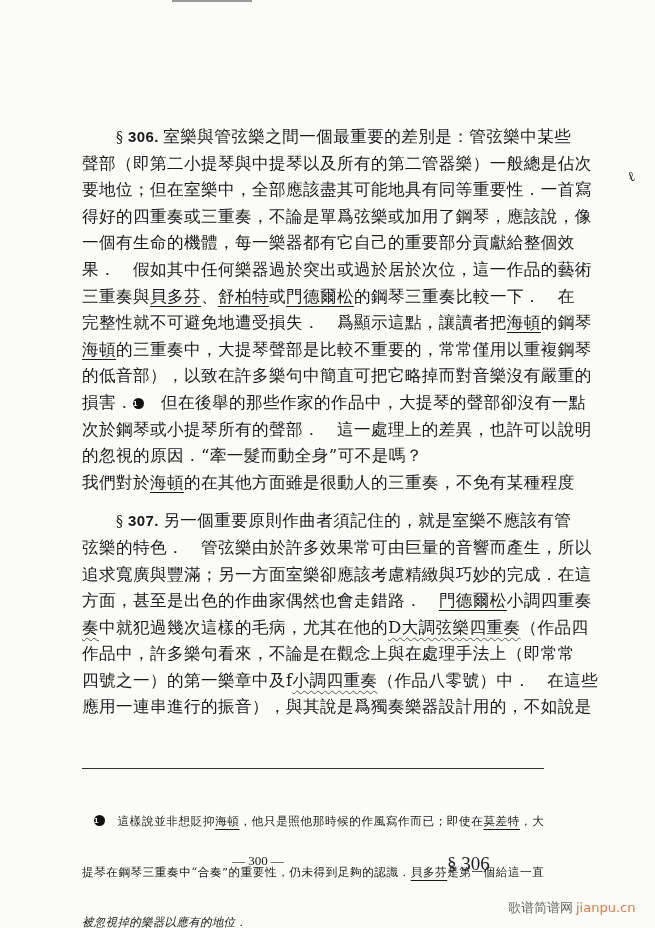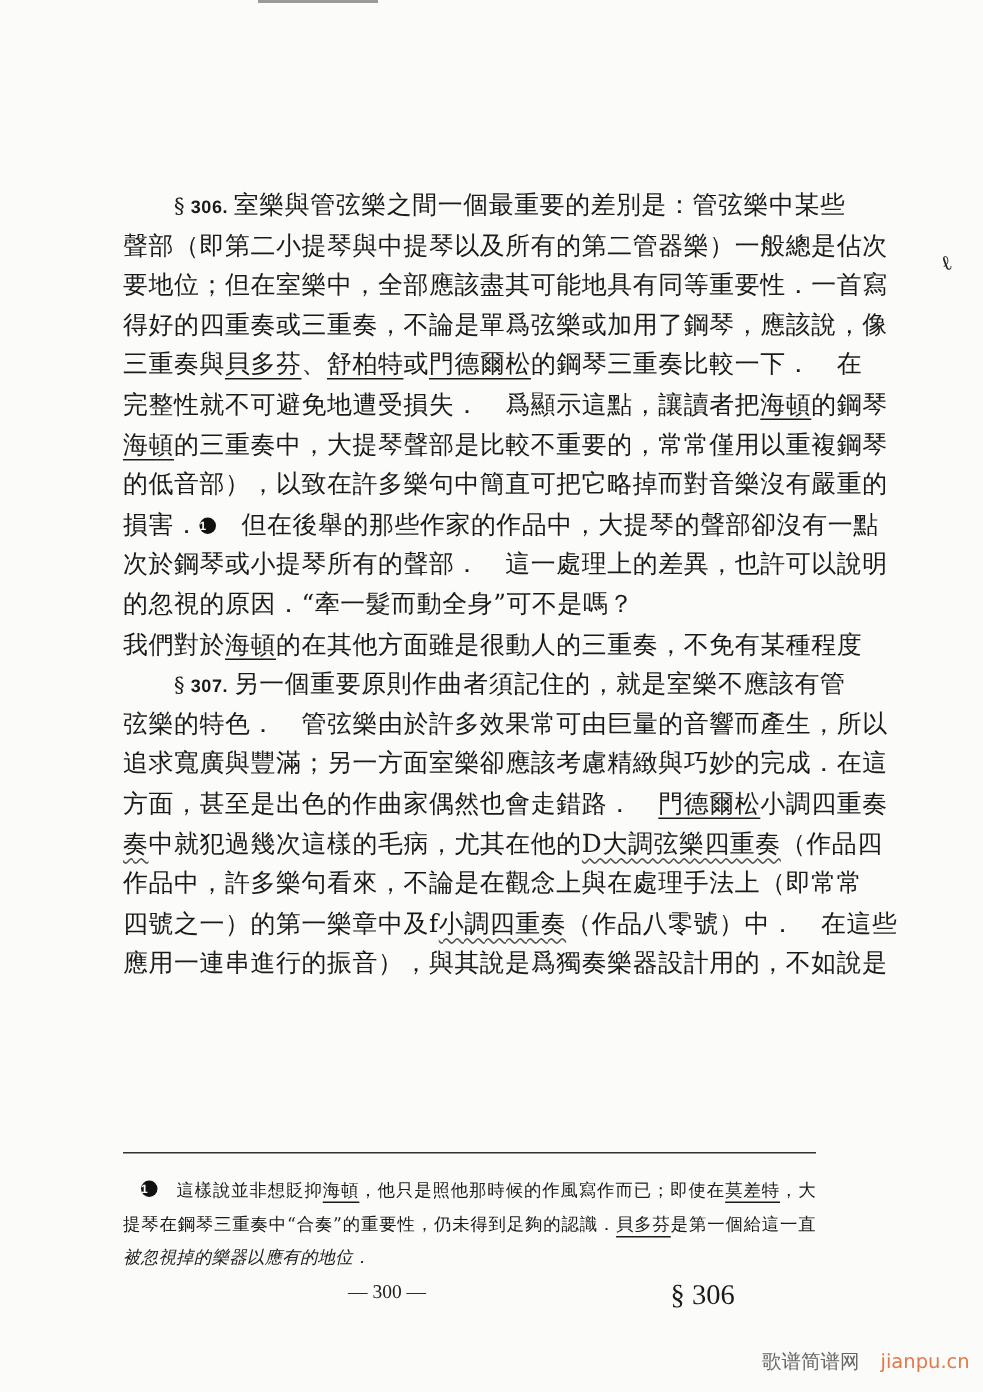--- a/index.html
+++ b/index.html
@@ -21,77 +21,79 @@
     .page {
       position: absolute; left: 82px; top: 124px; width: 480px;
     }
     .line {
       height: 26.6px; line-height: 26.6px;
       font-size: 16.6px; white-space: nowrap; letter-spacing: 0.4px;
       text-align: justify; text-align-last: justify;
     }
     .line.last { text-align-last: left; }
     .indent { padding-left: 34px; }
-    .sec-num { font-family: "Liberation Sans", sans-serif; font-weight: bold; font-size: 12px; }
+    .sec-num { font-family: "Liberation Sans", sans-serif; font-weight: bold; font-size: 15px; }
     .sec-sym { font-size: 14px; }
     .u { text-decoration: underline; text-underline-offset: 4px; text-decoration-thickness: 1px; }
     .uw { text-decoration: underline wavy; text-underline-offset: 4px; text-decoration-thickness: 1px; text-decoration-color: #555; }
     .note-mark {
       display: inline-block; width: 11px; height: 11px; border-radius: 50%;
       background: #111; color: #fff; font-size: 8px; line-height: 11px; text-align: center;
       font-family: "Liberation Sans", sans-serif; font-weight: bold; vertical-align: 2px;
     }
     .rule {
       position: absolute; left: 82px; top: 768px; width: 462px; height: 1px;
       background: #333;
     }
     .footnote {
       position: absolute; left: 82px; top: 782px; width: 462px;
     }
     .fline {
       height: 22.5px; line-height: 22.5px; font-size: 11.6px; white-space: nowrap;
-      text-align: justify; text-align-last: justify; letter-spacing: 0.2px;
+      text-align: justify; text-align-last: justify; letter-spacing: 0.2px; margin-top: 28px;
     }
     .fline.last { text-align-last: left; font-style: italic; }
     .folio {
       position: absolute; left: 232px; top: 853px; font-size: 13px;
       font-family: "Liberation Serif", serif;
     }
     .section-ref {
       position: absolute; left: 447px; top: 853px; font-size: 19px;
       font-family: "Liberation Serif", serif;
     }
     .watermark {
       position: absolute; left: 508px; top: 899px; font-size: 13px;
       font-family: "DejaVu Sans", sans-serif; color: #666;
     }
-    .watermark .wm-url { color: #e07a4a; margin-left: 14px; }
+    .watermark .wm-url { color: #e07a4a; margin-left: 3px; }
   </style>
 </head>
 <body>
 
 <div class="top-edge"></div>
 <div class="margin-mark">ℓ</div>
 
 <div class="page">
   <div id="sec306">
       <div class="line indent"><span class="sec-sym">§</span><span class="sec-num"> 306. </span><span>室樂與管弦樂之間一個最重要的差別是：管弦樂中某些</span></div>
       <div class="line"><span>聲部（即第二小提琴與中提琴以及所有的第二管器樂）一般總是佔次</span></div>
       <div class="line"><span>要地位；但在室樂中，全部應該盡其可能地具有同等重要性．一首寫</span></div>
       <div class="line"><span>得好的四重奏或三重奏，不論是單爲弦樂或加用了鋼琴，應該說，像</span></div>
+      <div class="line"><span>一個有生命的機體，每一樂器都有它自己的重要部分貢獻給整個效</span></div>
+      <div class="line"><span>果．　假如其中任何樂器過於突出或過於居於次位，這一作品的藝術</span></div>
       <div class="line"><span>三重奏與</span><span class="u">貝多芬</span><span>、</span><span class="u">舒柏特</span><span>或</span><span class="u">門德爾松</span><span>的鋼琴三重奏比較一下．　在</span></div>
       <div class="line"><span>完整性就不可避免地遭受損失．　爲顯示這點，讓讀者把</span><span class="u">海頓</span><span>的鋼琴</span></div>
       <div class="line"><span class="u">海頓</span><span>的三重奏中，大提琴聲部是比較不重要的，常常僅用以重複鋼琴</span></div>
       <div class="line"><span>的低音部），以致在許多樂句中簡直可把它略掉而對音樂沒有嚴重的</span></div>
       <div class="line"><span>損害．</span><span class="note-mark">1</span><span>　但在後舉的那些作家的作品中，大提琴的聲部卻沒有一點</span></div>
       <div class="line"><span>次於鋼琴或小提琴所有的聲部．　這一處理上的差異，也許可以說明</span></div>
       <div class="line last"><span>的忽視的原因．“牽一髮而動全身”可不是嗎？</span></div>
       <div class="line"><span>我們對於</span><span class="u">海頓</span><span>的在其他方面雖是很動人的三重奏，不免有某種程度</span></div>
     </div>
-  <div id="sec307" style="margin-top:0">
+  <div id="sec307" style="margin-top:12px">
       <div class="line indent"><span class="sec-sym">§</span><span class="sec-num"> 307. </span><span>另一個重要原則作曲者須記住的，就是室樂不應該有管</span></div>
       <div class="line"><span>弦樂的特色．　管弦樂由於許多效果常可由巨量的音響而產生，所以</span></div>
       <div class="line"><span>追求寬廣與豐滿；另一方面室樂卻應該考慮精緻與巧妙的完成．在這</span></div>
       <div class="line"><span>方面，甚至是出色的作曲家偶然也會走錯路．　</span><span class="u">門德爾松</span><span>小調四重奏</span></div>
       <div class="line"><span class="uw">奏</span><span>中就犯過幾次這樣的毛病，尤其在他的</span><span class="uw">D大調弦樂四重奏</span><span>（作品四</span></div>
       <div class="line"><span>作品中，許多樂句看來，不論是在觀念上與在處理手法上（即常常</span></div>
       <div class="line"><span>四號之一）的第一樂章中及f</span><span class="uw">小調四重奏</span><span>（作品八零號）中．　在這些</span></div>
       <div class="line"><span>應用一連串進行的振音），與其說是爲獨奏樂器設計用的，不如說是</span></div>
     </div>
 </div>

